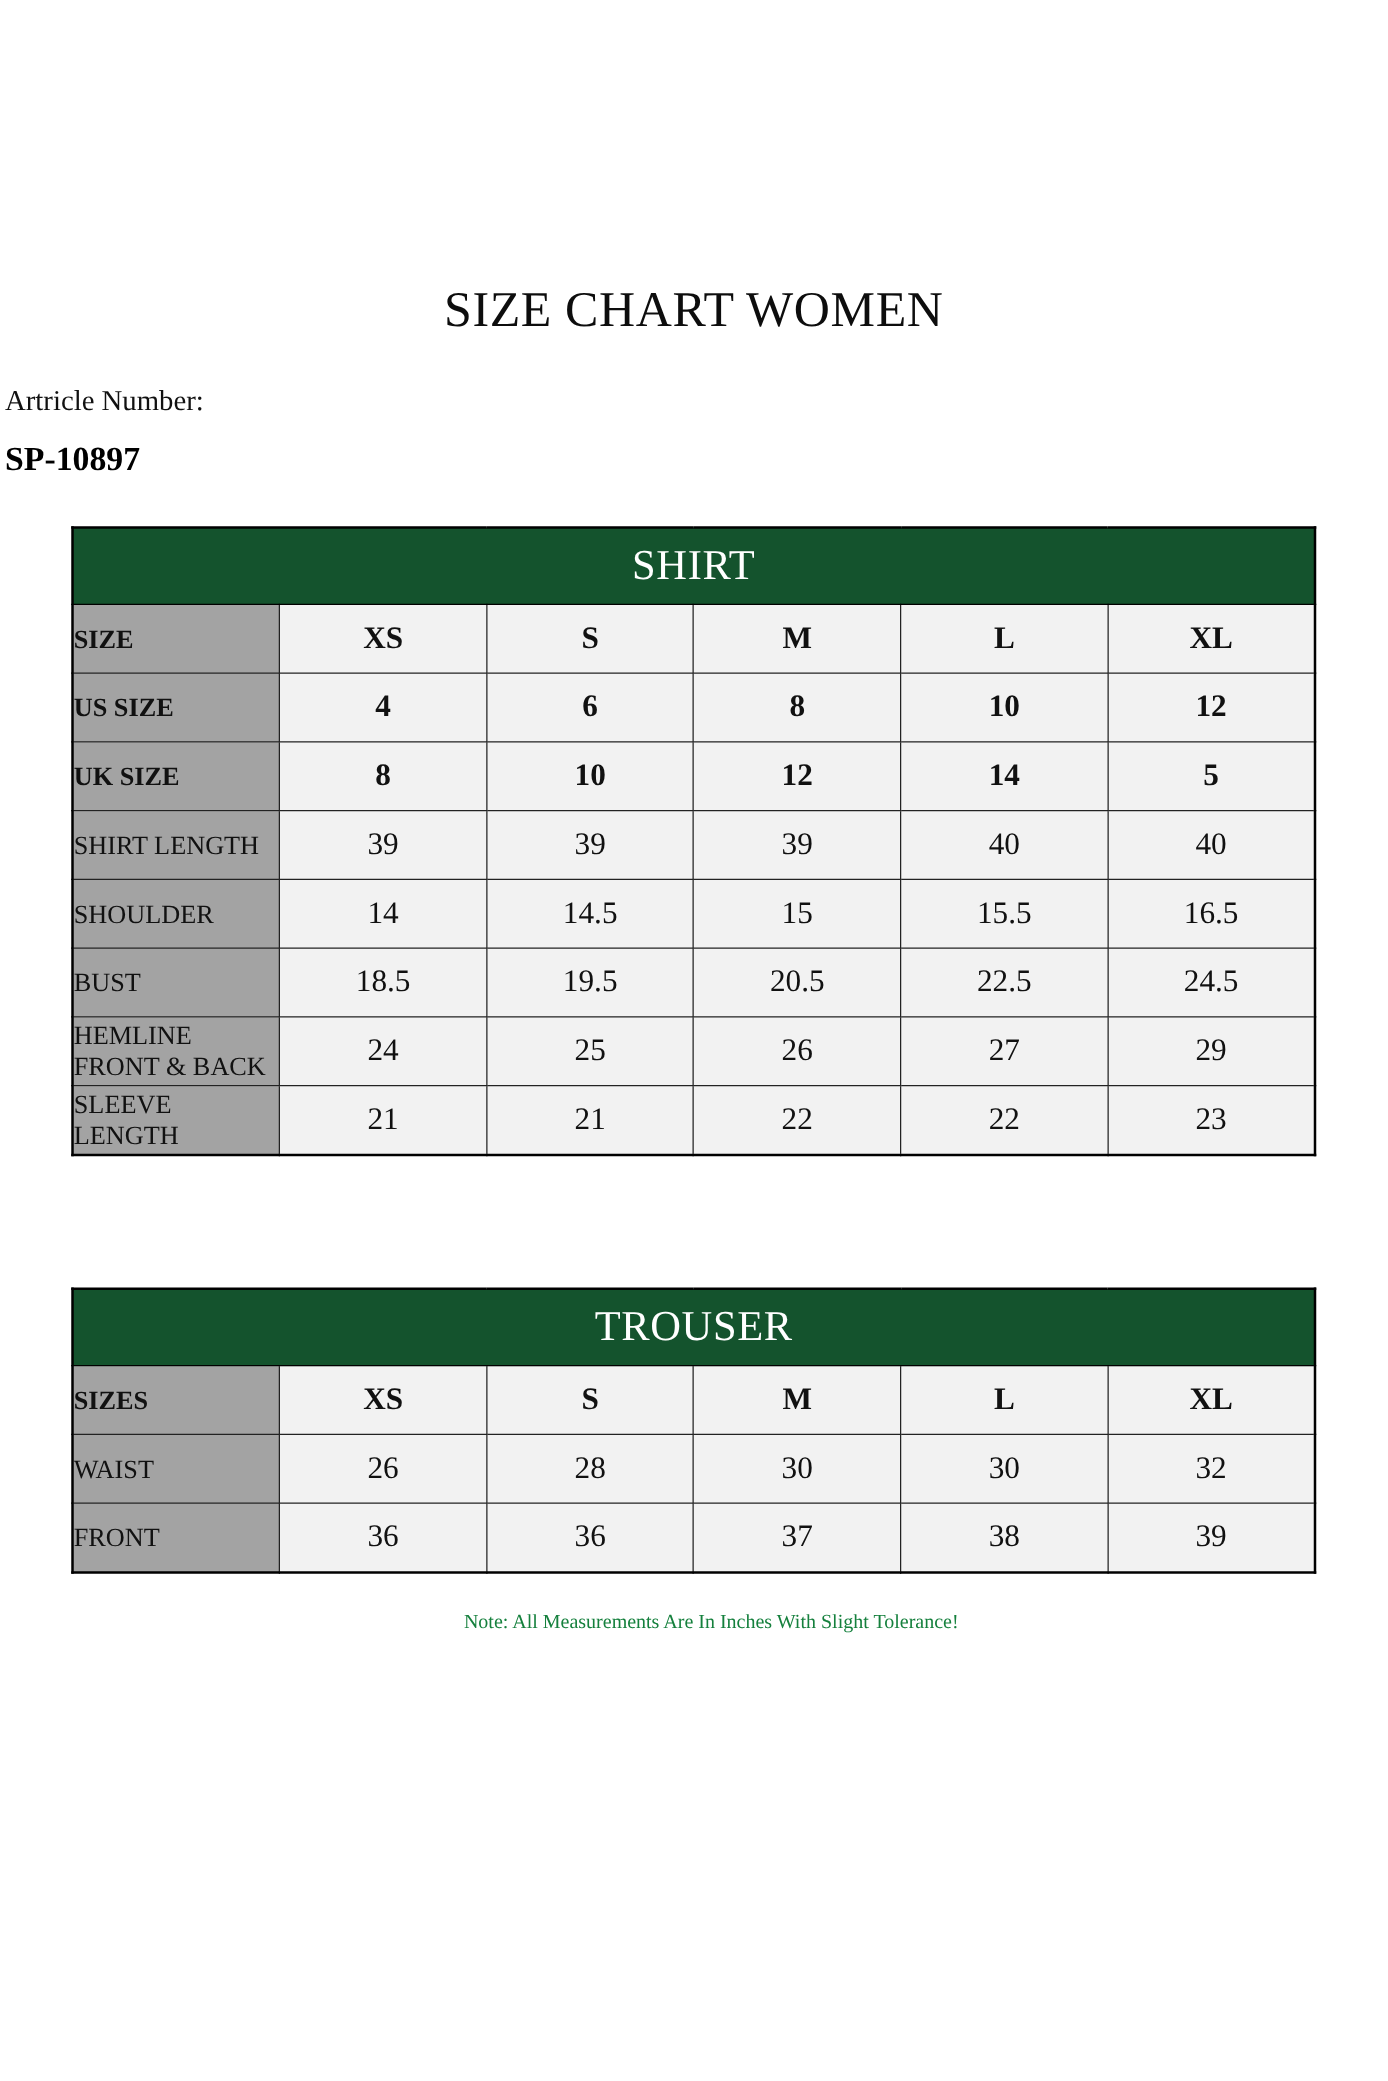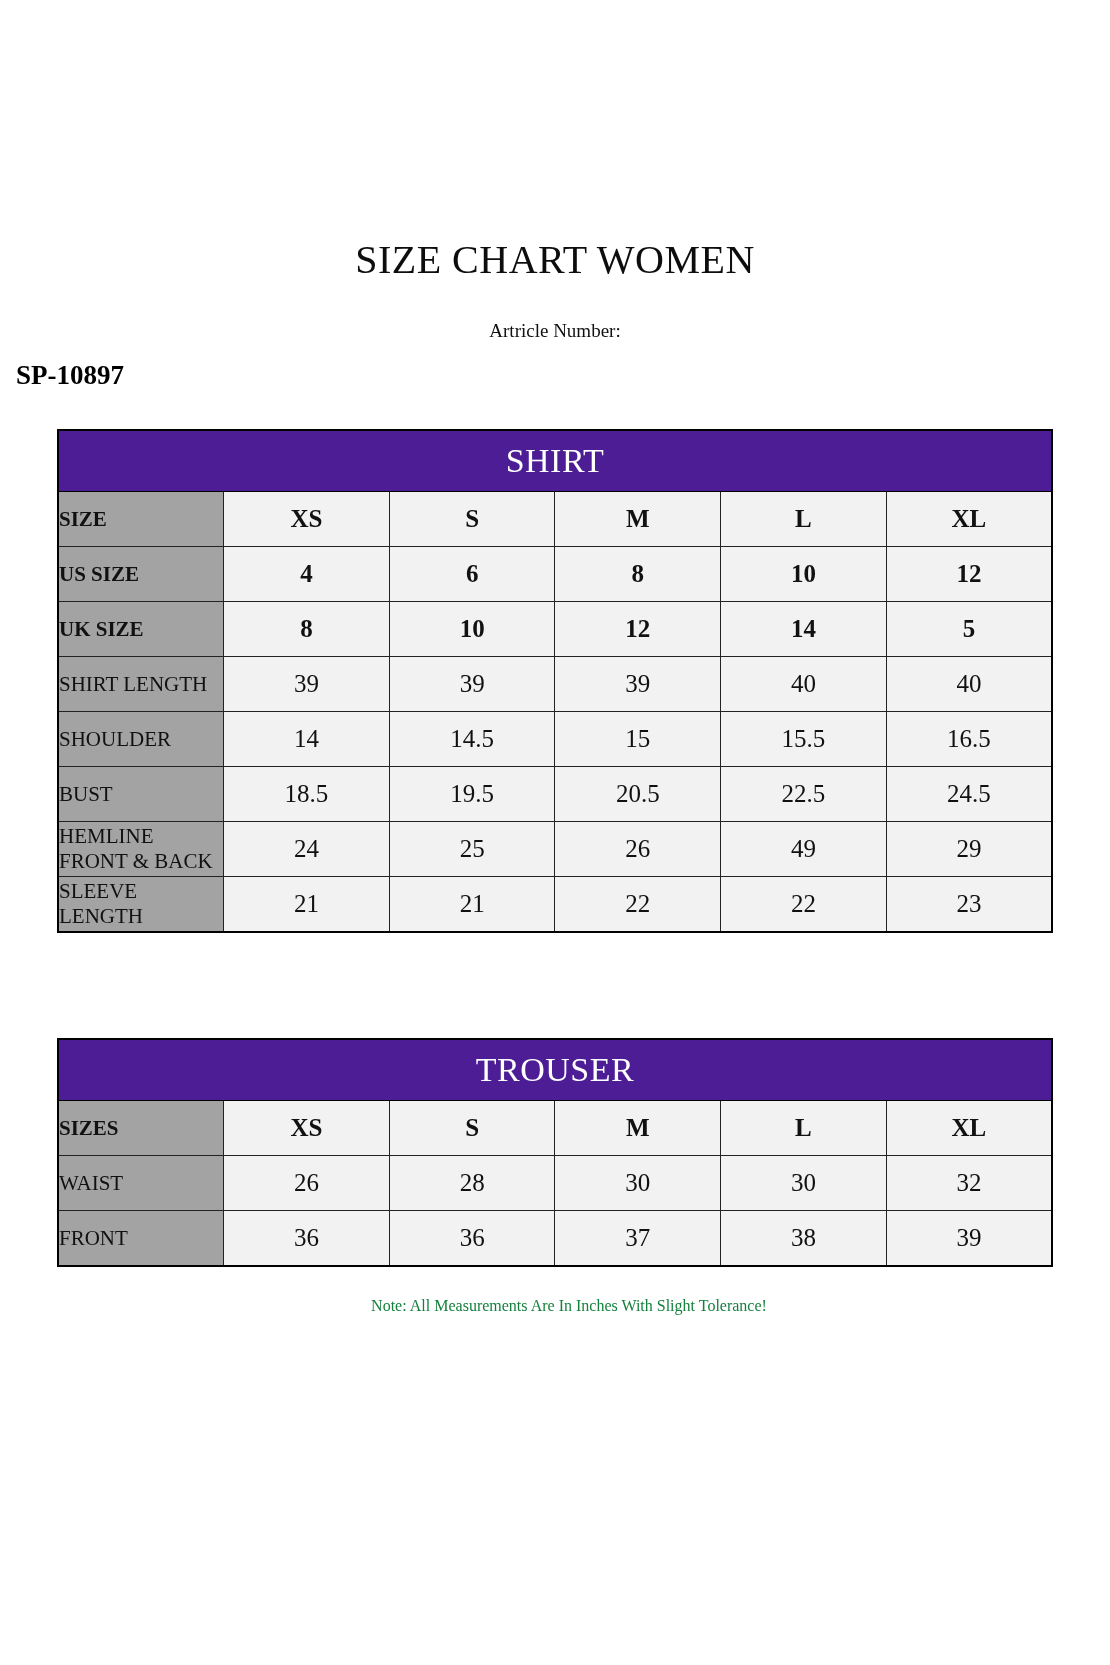--- a/index.html
+++ b/index.html
@@ -11,36 +11,35 @@
     width: 1110px;
     height: 1665px;
     font-family: "Liberation Serif", serif;
     color: #111111;
     position: relative;
   }
   .page {
     width: 1110px;
     height: 1665px;
     box-sizing: border-box;
-    padding: 16px;
+    padding: 4px;
     position: relative;
   }
   .title {
     text-align: center;
     font-size: 40px;
     letter-spacing: 0.5px;
     font-weight: 400;
     margin: 0;
     padding-top: 222px;
     line-height: 1.1;
     color: #0d0d0d;
   }
   .subtitle {
-    text-align: center;
-    font-size: 19px;
+    font-size: 23px;
     font-weight: 400;
     margin: 0;
     padding-top: 38px;
     color: #111;
   }
   .article-number {
     text-align: left;
     font-size: 27px;
     font-weight: bold;
     margin: 0;
@@ -59,21 +58,21 @@
     width: 100%;
     border-collapse: collapse;
     table-layout: fixed;
     border: 2px solid #000;
   }
   table.sizetable td, table.sizetable th {
     border: 1px solid #222;
     padding: 0;
   }
   .section-head {
-    background: #4c1d95;
+    background: #14532d;
     color: #ffffff;
     text-align: center;
     font-size: 34px;
     font-weight: 400;
     height: 60px;
     letter-spacing: 0.5px;
     border: 1px solid #000 !important;
   }
   td.label {
     background: #a3a3a3;
@@ -161,21 +160,21 @@
           <td class="val">19.5</td>
           <td class="val">20.5</td>
           <td class="val">22.5</td>
           <td class="val">24.5</td>
         </tr>
         <tr>
           <td class="label">HEMLINE FRONT &amp; BACK</td>
           <td class="val">24</td>
           <td class="val">25</td>
           <td class="val">26</td>
-          <td class="val">49</td>
+          <td class="val">27</td>
           <td class="val">29</td>
         </tr>
         <tr>
           <td class="label">SLEEVE LENGTH</td>
           <td class="val">21</td>
           <td class="val">21</td>
           <td class="val">22</td>
           <td class="val">22</td>
           <td class="val">23</td>
         </tr>

